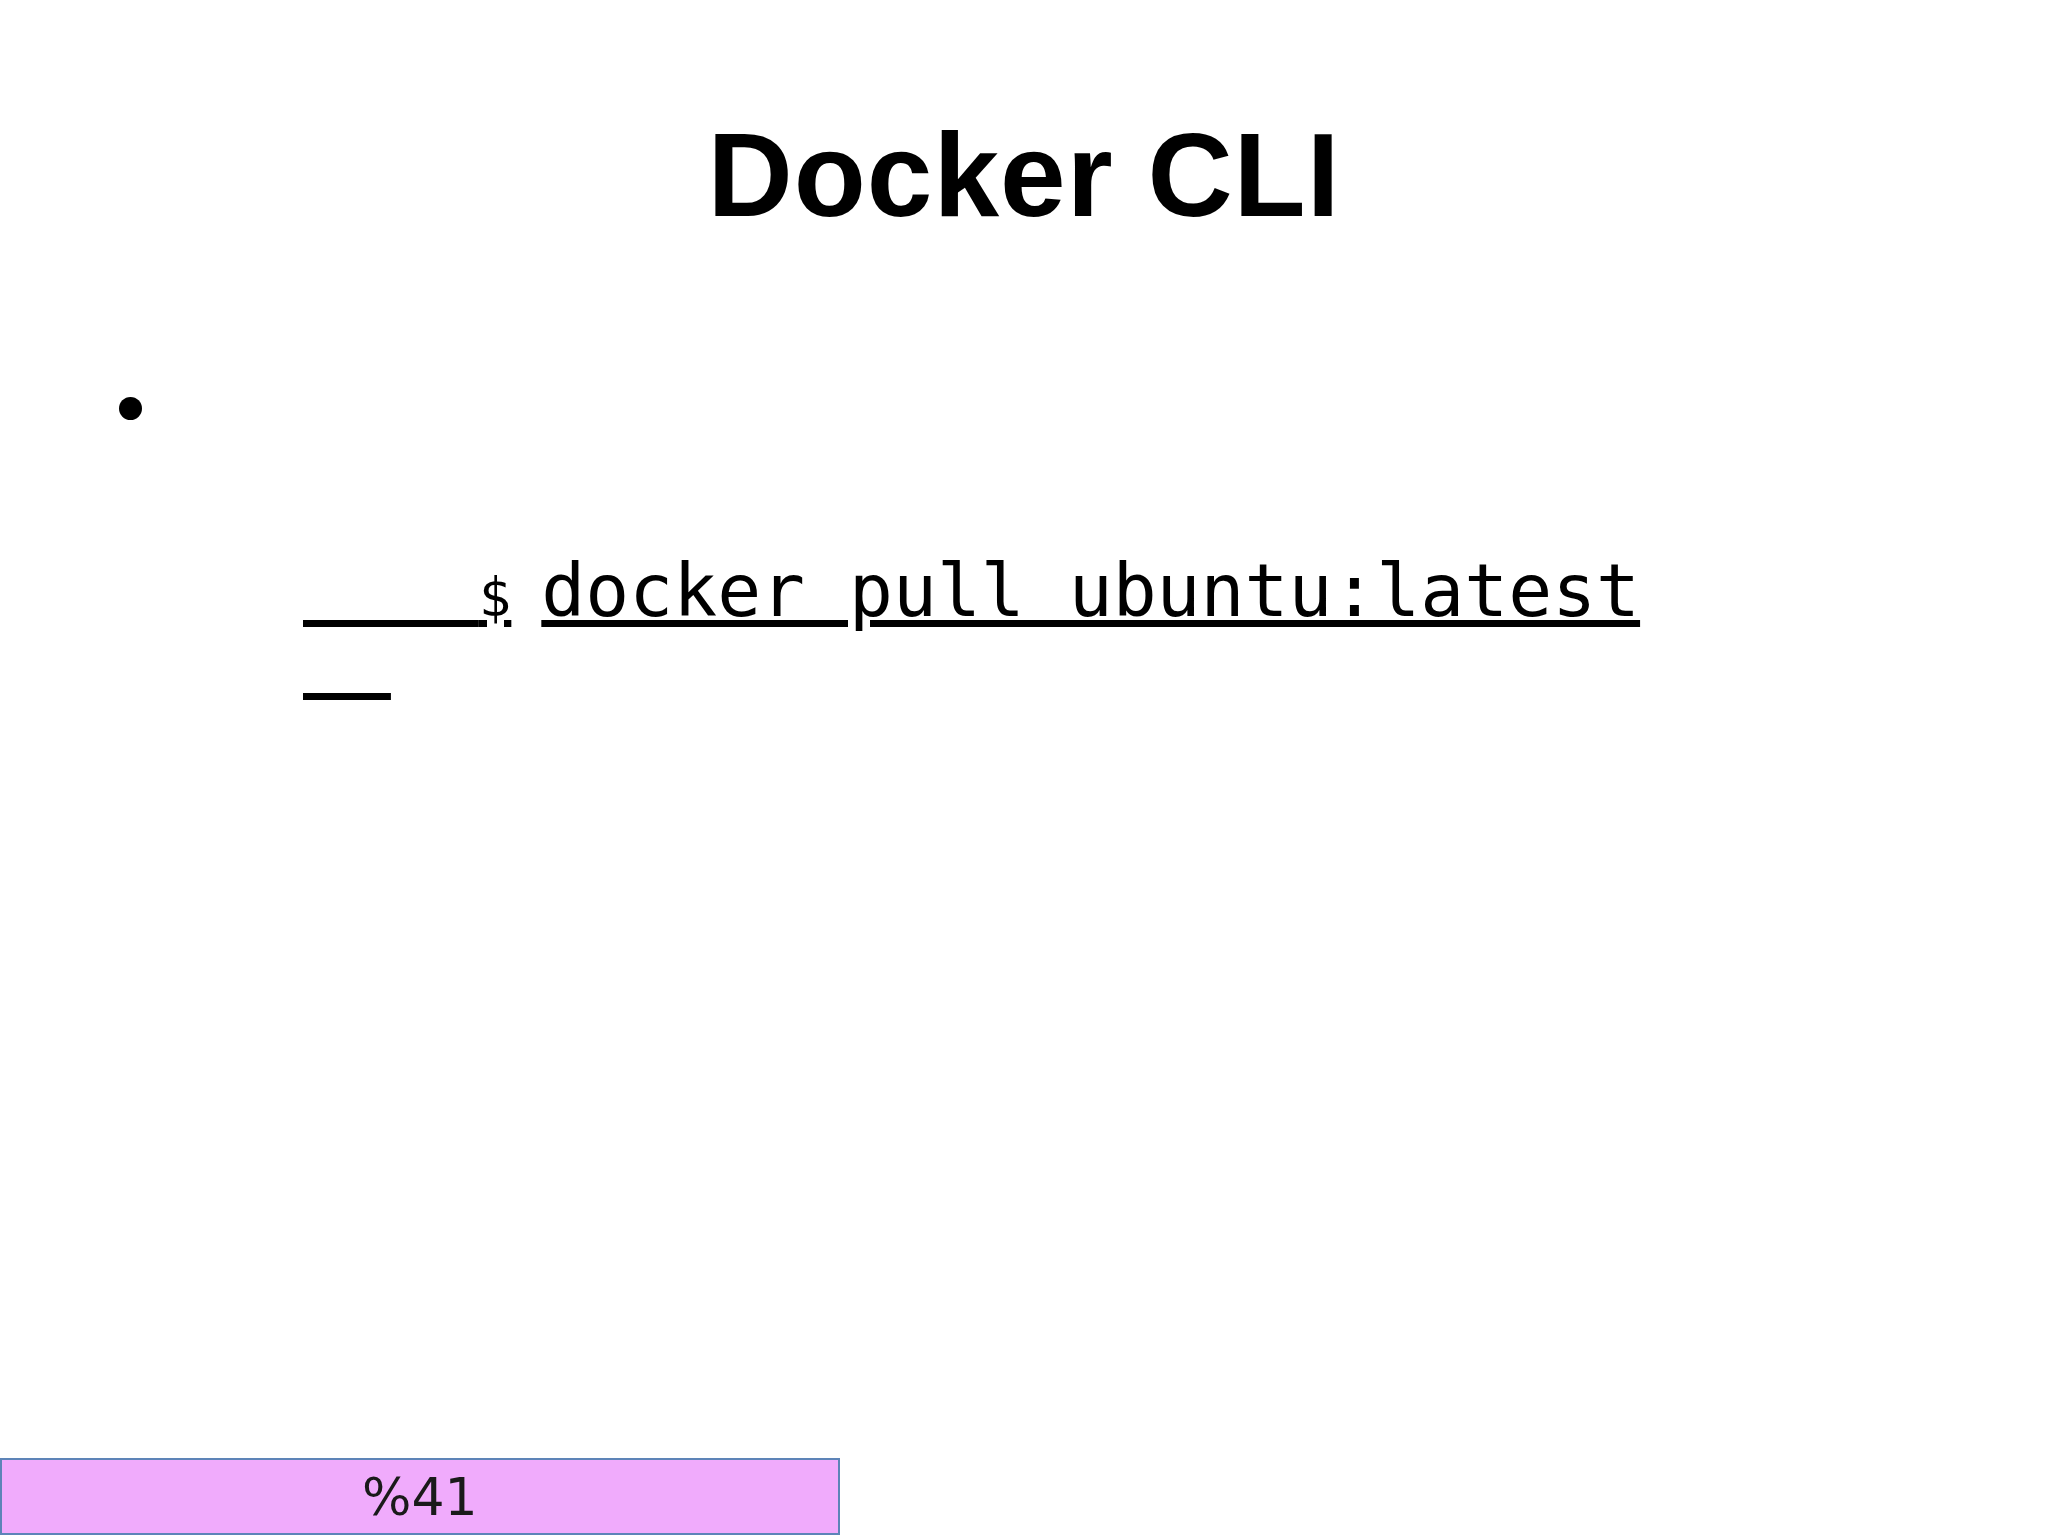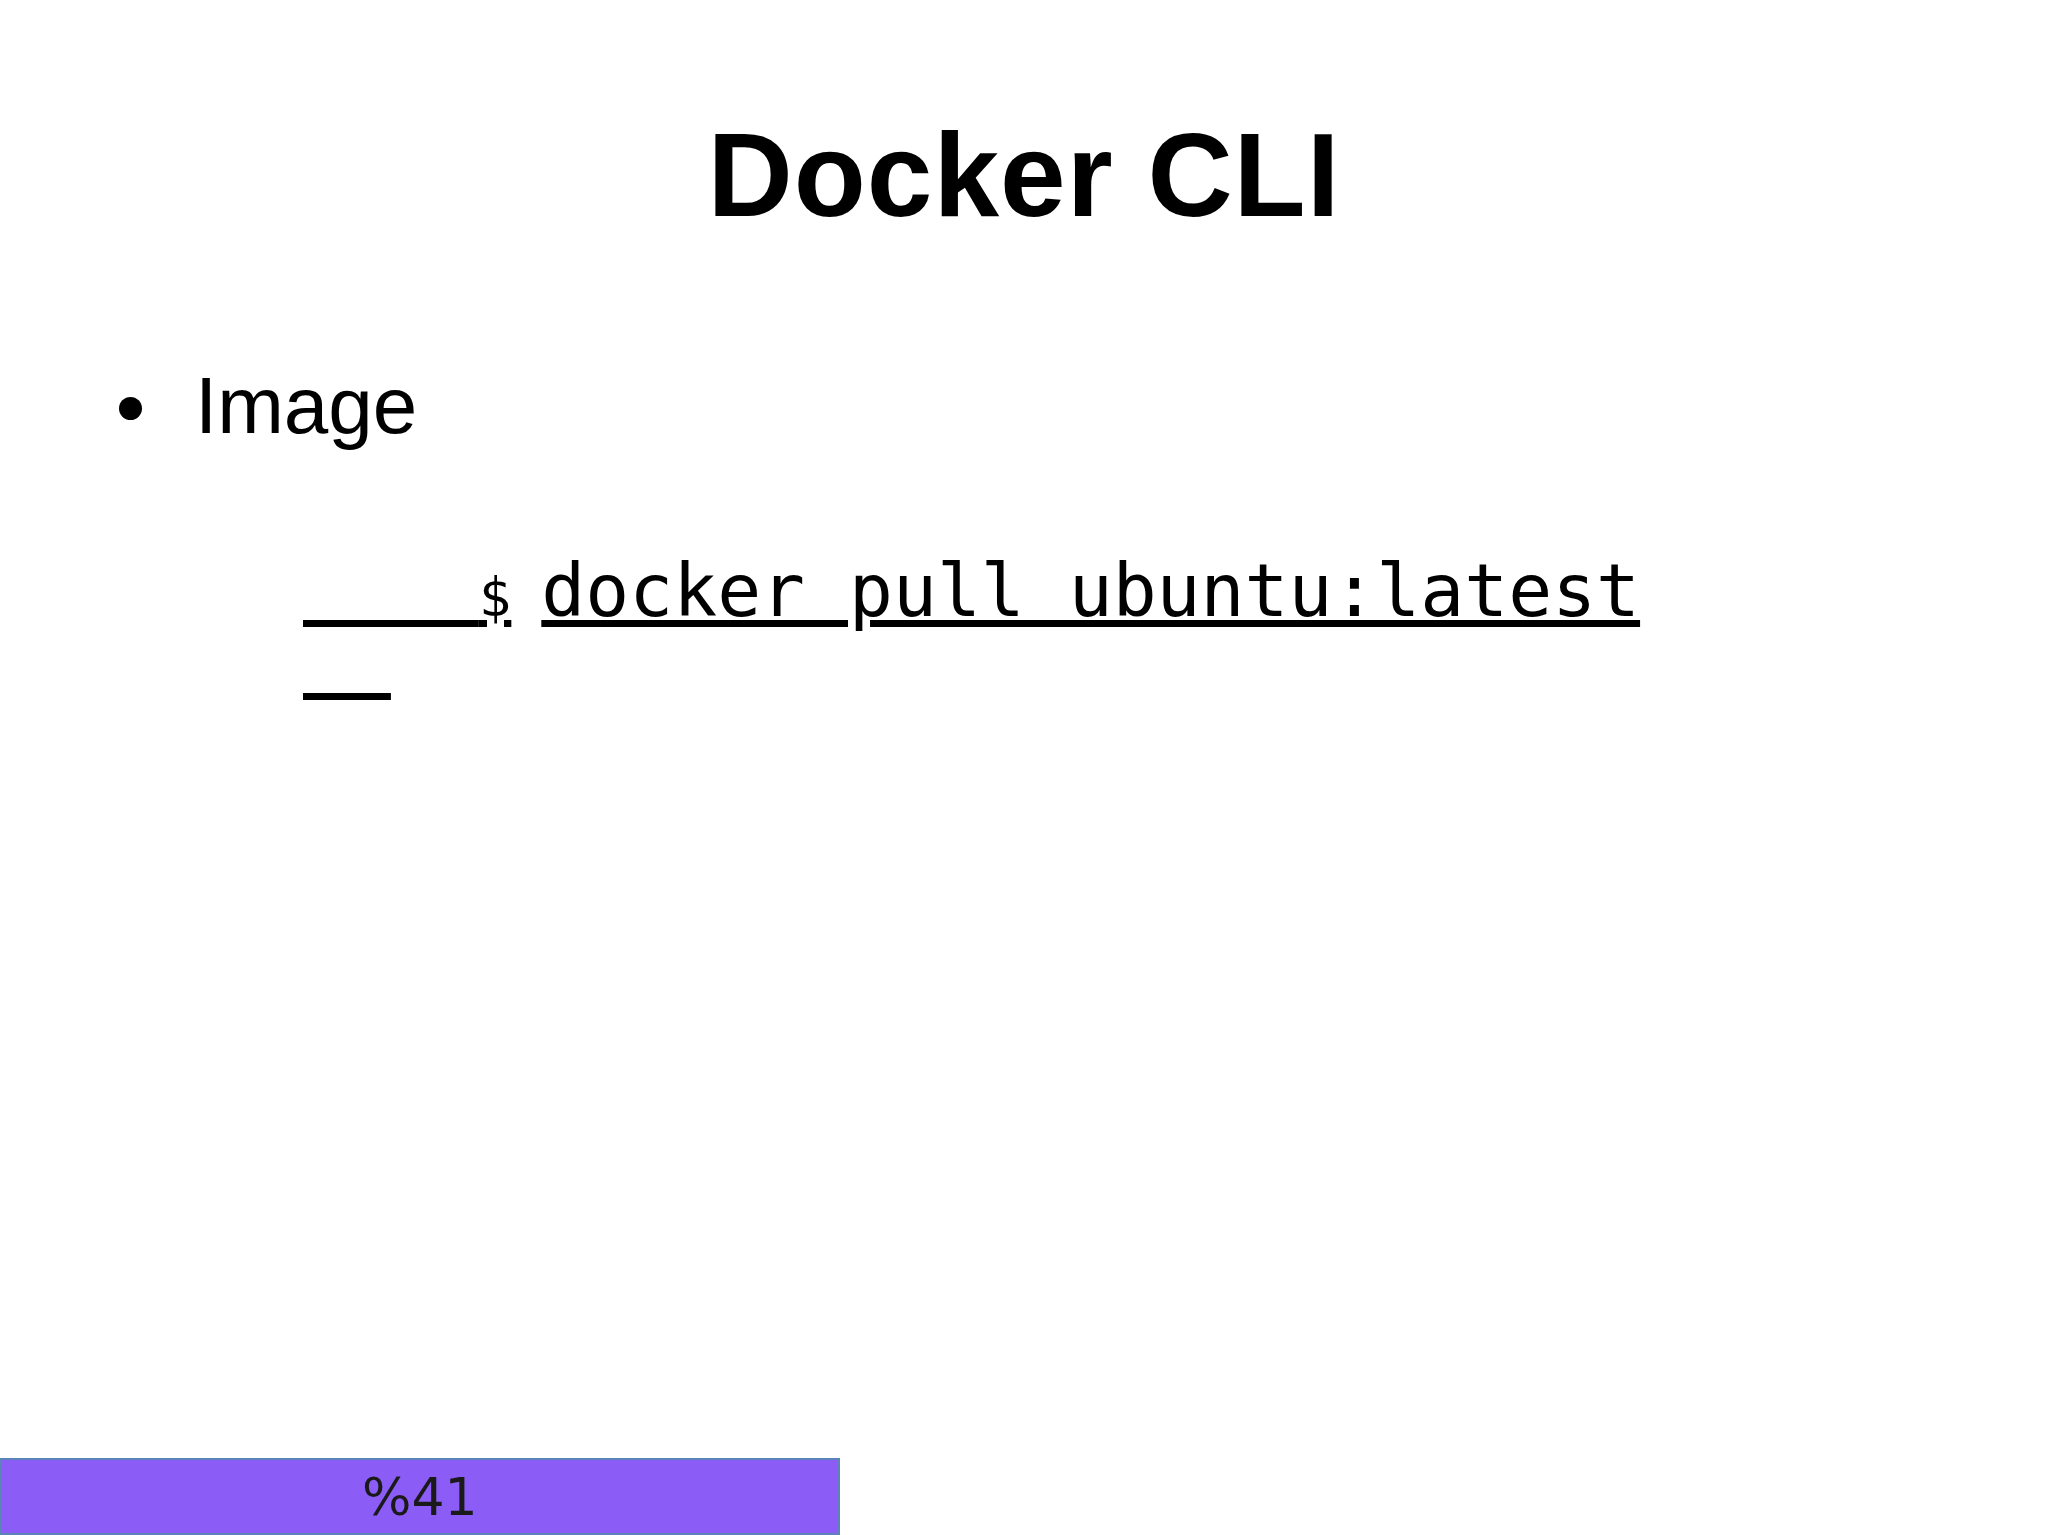--- a/index.html
+++ b/index.html
@@ -89,24 +89,23 @@
 </style>
 </head>
 <body>
 
 <div class="slide">
 
   <h1 class="slide-title">Docker CLI</h1>
 
   <div class="bullet-row">
     <span class="bullet-dot"></span>
-    <span class="bullet-label">Image</span>
   </div>
 
   <div class="code-line">
     <span class="code-prompt">$</span><span class="code-command">docker pull ubuntu:latest</span>
   </div>
 
 </div>
 
-<div class="progress-bar" style="width: 41%; background: #8b5cf6; border: 2px solid rgb(93, 132, 184);">
+<div class="progress-bar" style="width: 41%; background: #f0abfc; border: 2px solid rgb(93, 132, 184);">
   <span class="progress-label" style="color: rgb(26, 26, 26);">%41</span>
 </div>
 
 </body></html>

